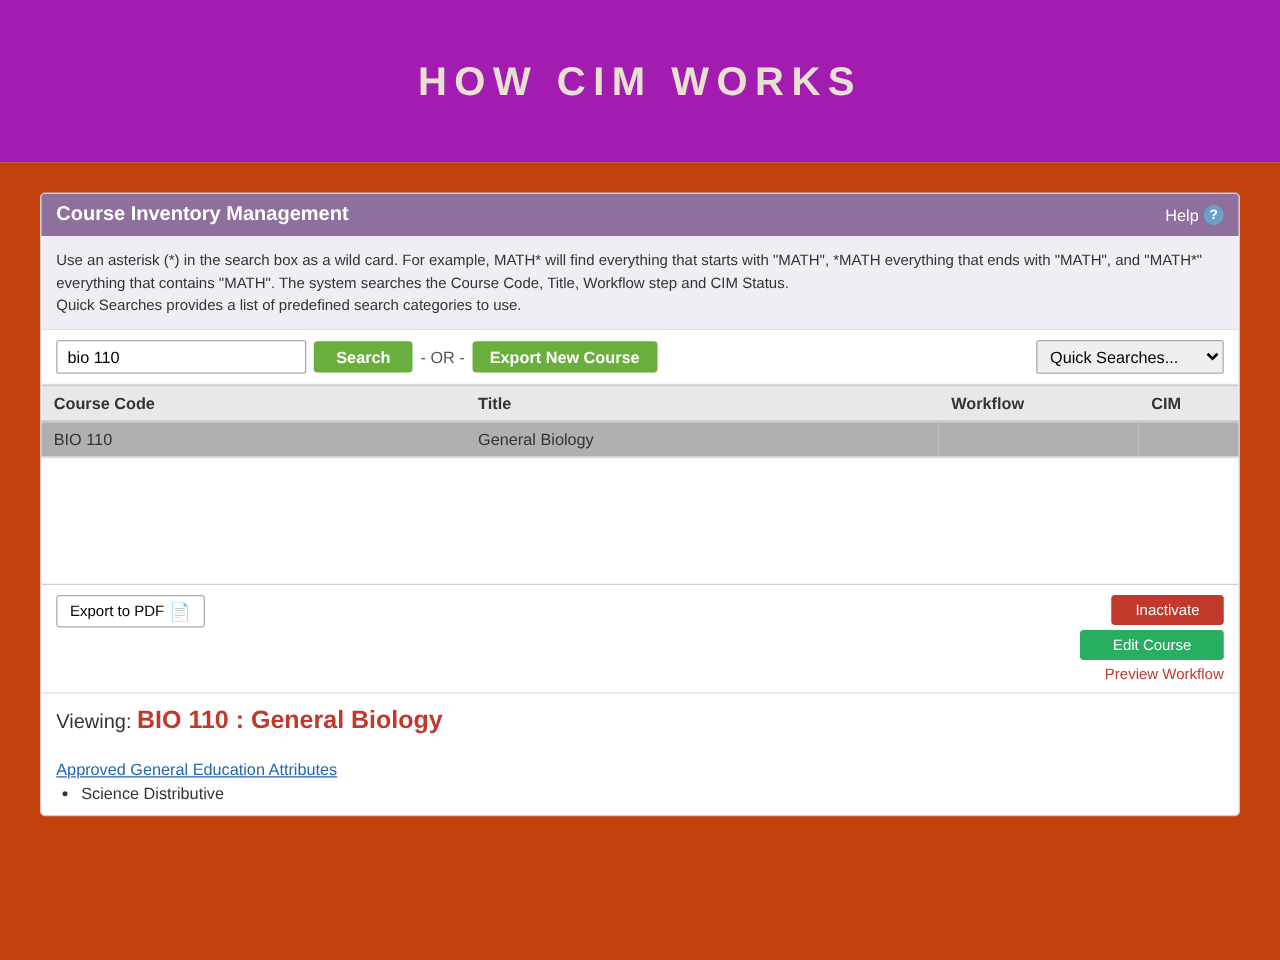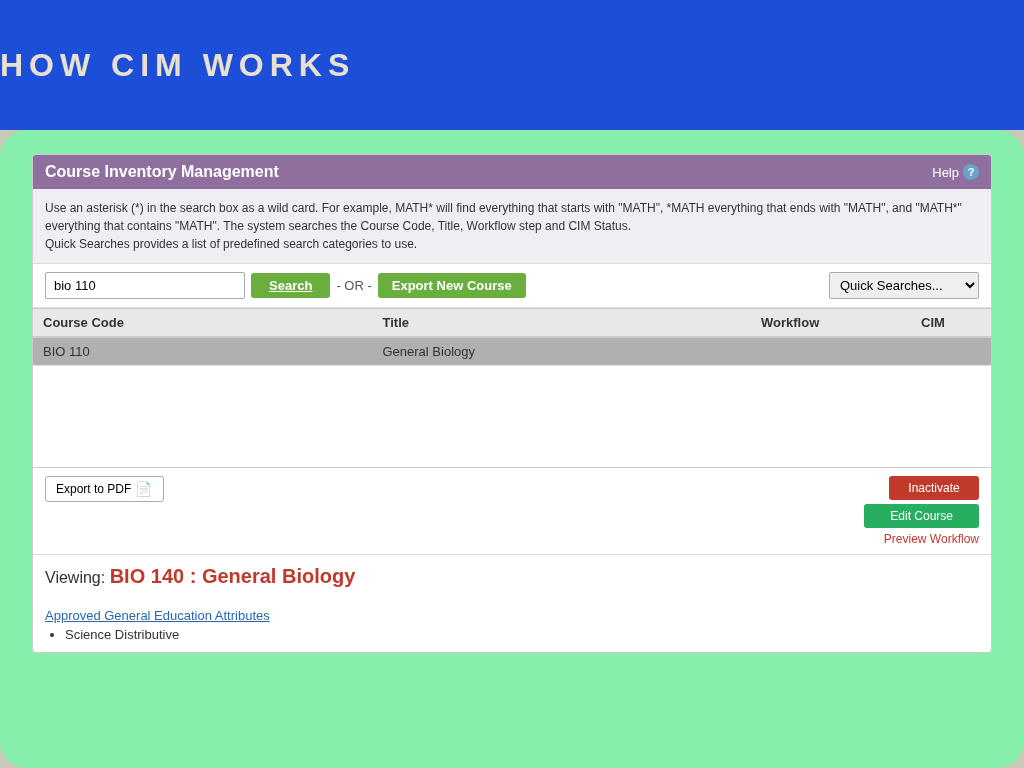--- a/index.html
+++ b/index.html
@@ -6,39 +6,39 @@
     body {
       font-family: Arial, Helvetica, sans-serif;
       background: #c8c9b8;
       width: 1024px;
       height: 768px;
       overflow: hidden;
     }
 
     
     .header {
-      background: #1d4ed8;
+      background: #a21caf;
       height: 130px;
       display: flex;
       align-items: center;
+      justify-content: center;
     }
     .header-title {
       color: #e8e0d0;
       font-size: 32px;
       font-weight: bold;
       letter-spacing: 6px;
       text-transform: uppercase;
     }
 
     
     .main-bg {
-      background: #86efac;
+      background: #c2410c;
       padding: 24px 32px;
       height: 638px;
-      border-radius: 27px;
     }
 
     
     .cim-panel {
       background: #fff;
       border: 1px solid #ccc;
       border-radius: 4px;
       overflow: hidden;
     }
 
@@ -102,21 +102,20 @@
     }
     .btn-search {
       background: #6aaf3d;
       color: #fff;
       border: none;
       padding: 5px 18px;
       font-size: 13px;
       font-weight: bold;
       border-radius: 3px;
       cursor: pointer;
-      text-decoration: underline;
     }
     .or-text {
       font-size: 13px;
       color: #555;
     }
     .btn-propose {
       background: #6aaf3d;
       color: #fff;
       border: none;
       padding: 5px 14px;
@@ -329,21 +328,21 @@
       <div class="action-buttons">
         <button class="btn-inactivate">Inactivate</button>
         <button class="btn-edit">Edit Course</button>
         <button class="btn-preview">Preview Workflow</button>
       </div>
     </div>
 
     <div class="viewing-section">
       <div>
         <span class="viewing-label">Viewing:</span>
-        <span class="viewing-course">BIO 140 : General Biology</span>
+        <span class="viewing-course">BIO 110 : General Biology</span>
       </div>
       <div class="approved-gen-ed">
         <a href="#">Approved General Education Attributes</a>
         <ul>
           <li>Science Distributive</li>
         </ul>
       </div>
     </div>
 
   </div>

